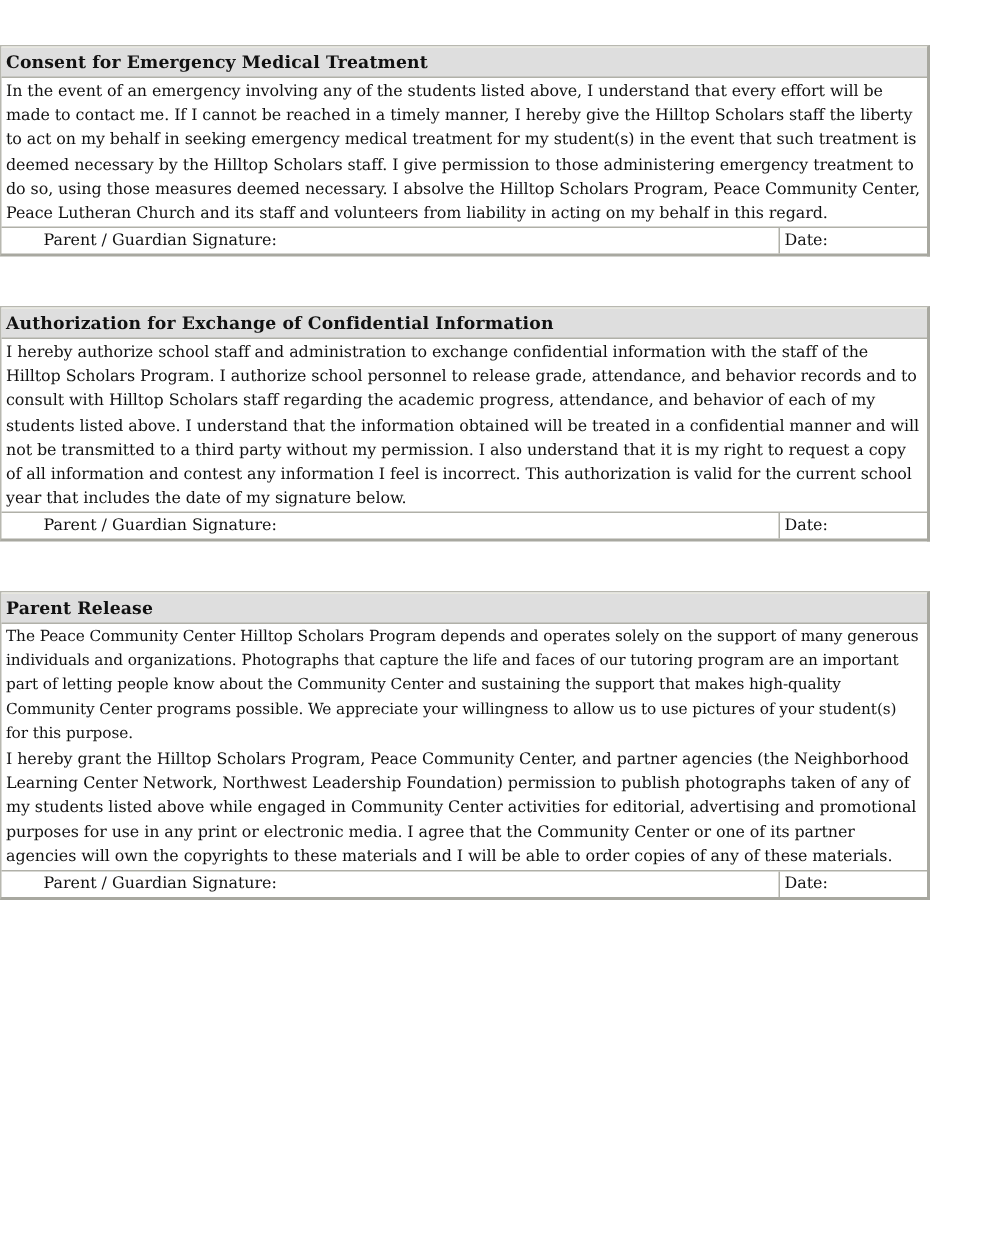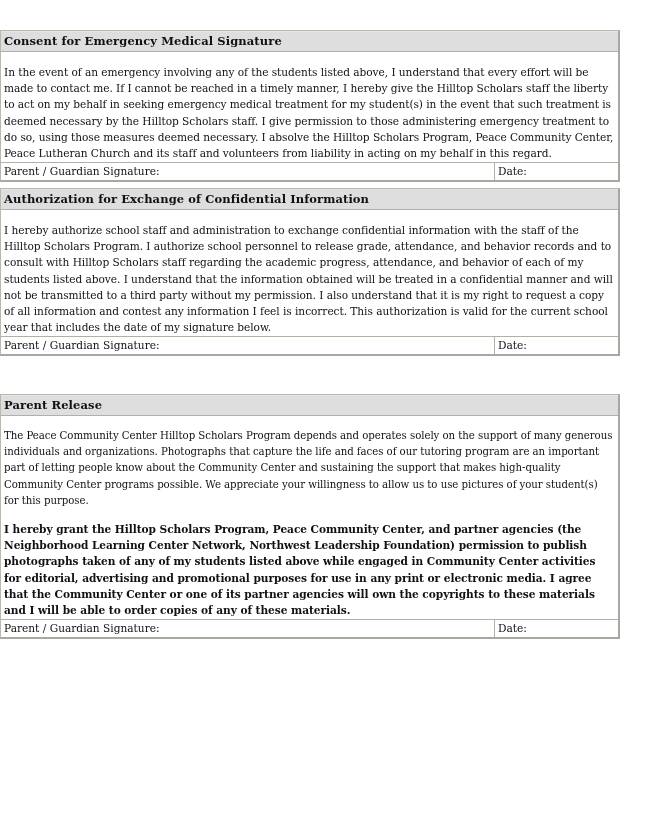--- a/index.html
+++ b/index.html
@@ -33,59 +33,59 @@
       font-size: 11.5px;
       letter-spacing: 0.1px;
       padding: 2px 3px 2px 3px;
       height: 15px;
       line-height: 15px;
       white-space: nowrap;
     }
     .section-body {
       font-size: 10.6px;
       line-height: 16.2px;
-      padding: 12px 3px 1px 3px;
+      padding: 1px 3px 1px 3px;
       letter-spacing: -0.05px;
     }
     .section-body p {
       margin: 0;
     }
     .section-body p.italic {
       font-size: 10.2px;
     }
     .section-body p + p {
-      margin-top: 12px;
-      font-weight: bold;
+      margin-top: 0;
     }
     .sig-row {
       display: flex;
       border-top: 1px solid #b0b0a8;
       height: 17px;
       line-height: 17px;
       font-size: 10.6px;
+      padding-left: 25px;
     }
     .sig-cell {
       flex: 0 0 494px;
       padding-left: 3px;
       border-right: 1px solid #b0b0a8;
       box-sizing: border-box;
     }
     .date-cell {
       flex: 1;
       padding-left: 3px;
     }
     #sec-consent { top: 30px; }
-    #sec-auth { top: 188px; }
+    #sec-auth { top: 204px; }
     #sec-photo { top: 394px; }
   </style>
 </head>
 <body>
 
 <div class="section" id="sec-consent">
-  <div class="section-header">Consent for Emergency Medical Signature</div>
+  <div class="section-header">Consent for Emergency Medical Treatment</div>
   <div class="section-body">
     <p>In the event of an emergency involving any of the students listed above, I understand that every effort will be made to contact me.  If I cannot be reached in a timely manner, I hereby give the Hilltop Scholars staff the liberty to act on my behalf in seeking emergency medical treatment for my student(s) in the event that such treatment is deemed necessary by the Hilltop Scholars staff.  I give permission to those administering emergency treatment to do so, using those measures deemed necessary.  I absolve the Hilltop Scholars Program, Peace Community Center, Peace Lutheran Church and its staff and volunteers from liability in acting on my behalf in this regard.</p>
   </div>
   <div class="sig-row">
     <div class="sig-cell">
       <span>Parent / Guardian Signature:</span>
     </div>
     <div class="date-cell">
       <span>Date:</span>
     </div>

